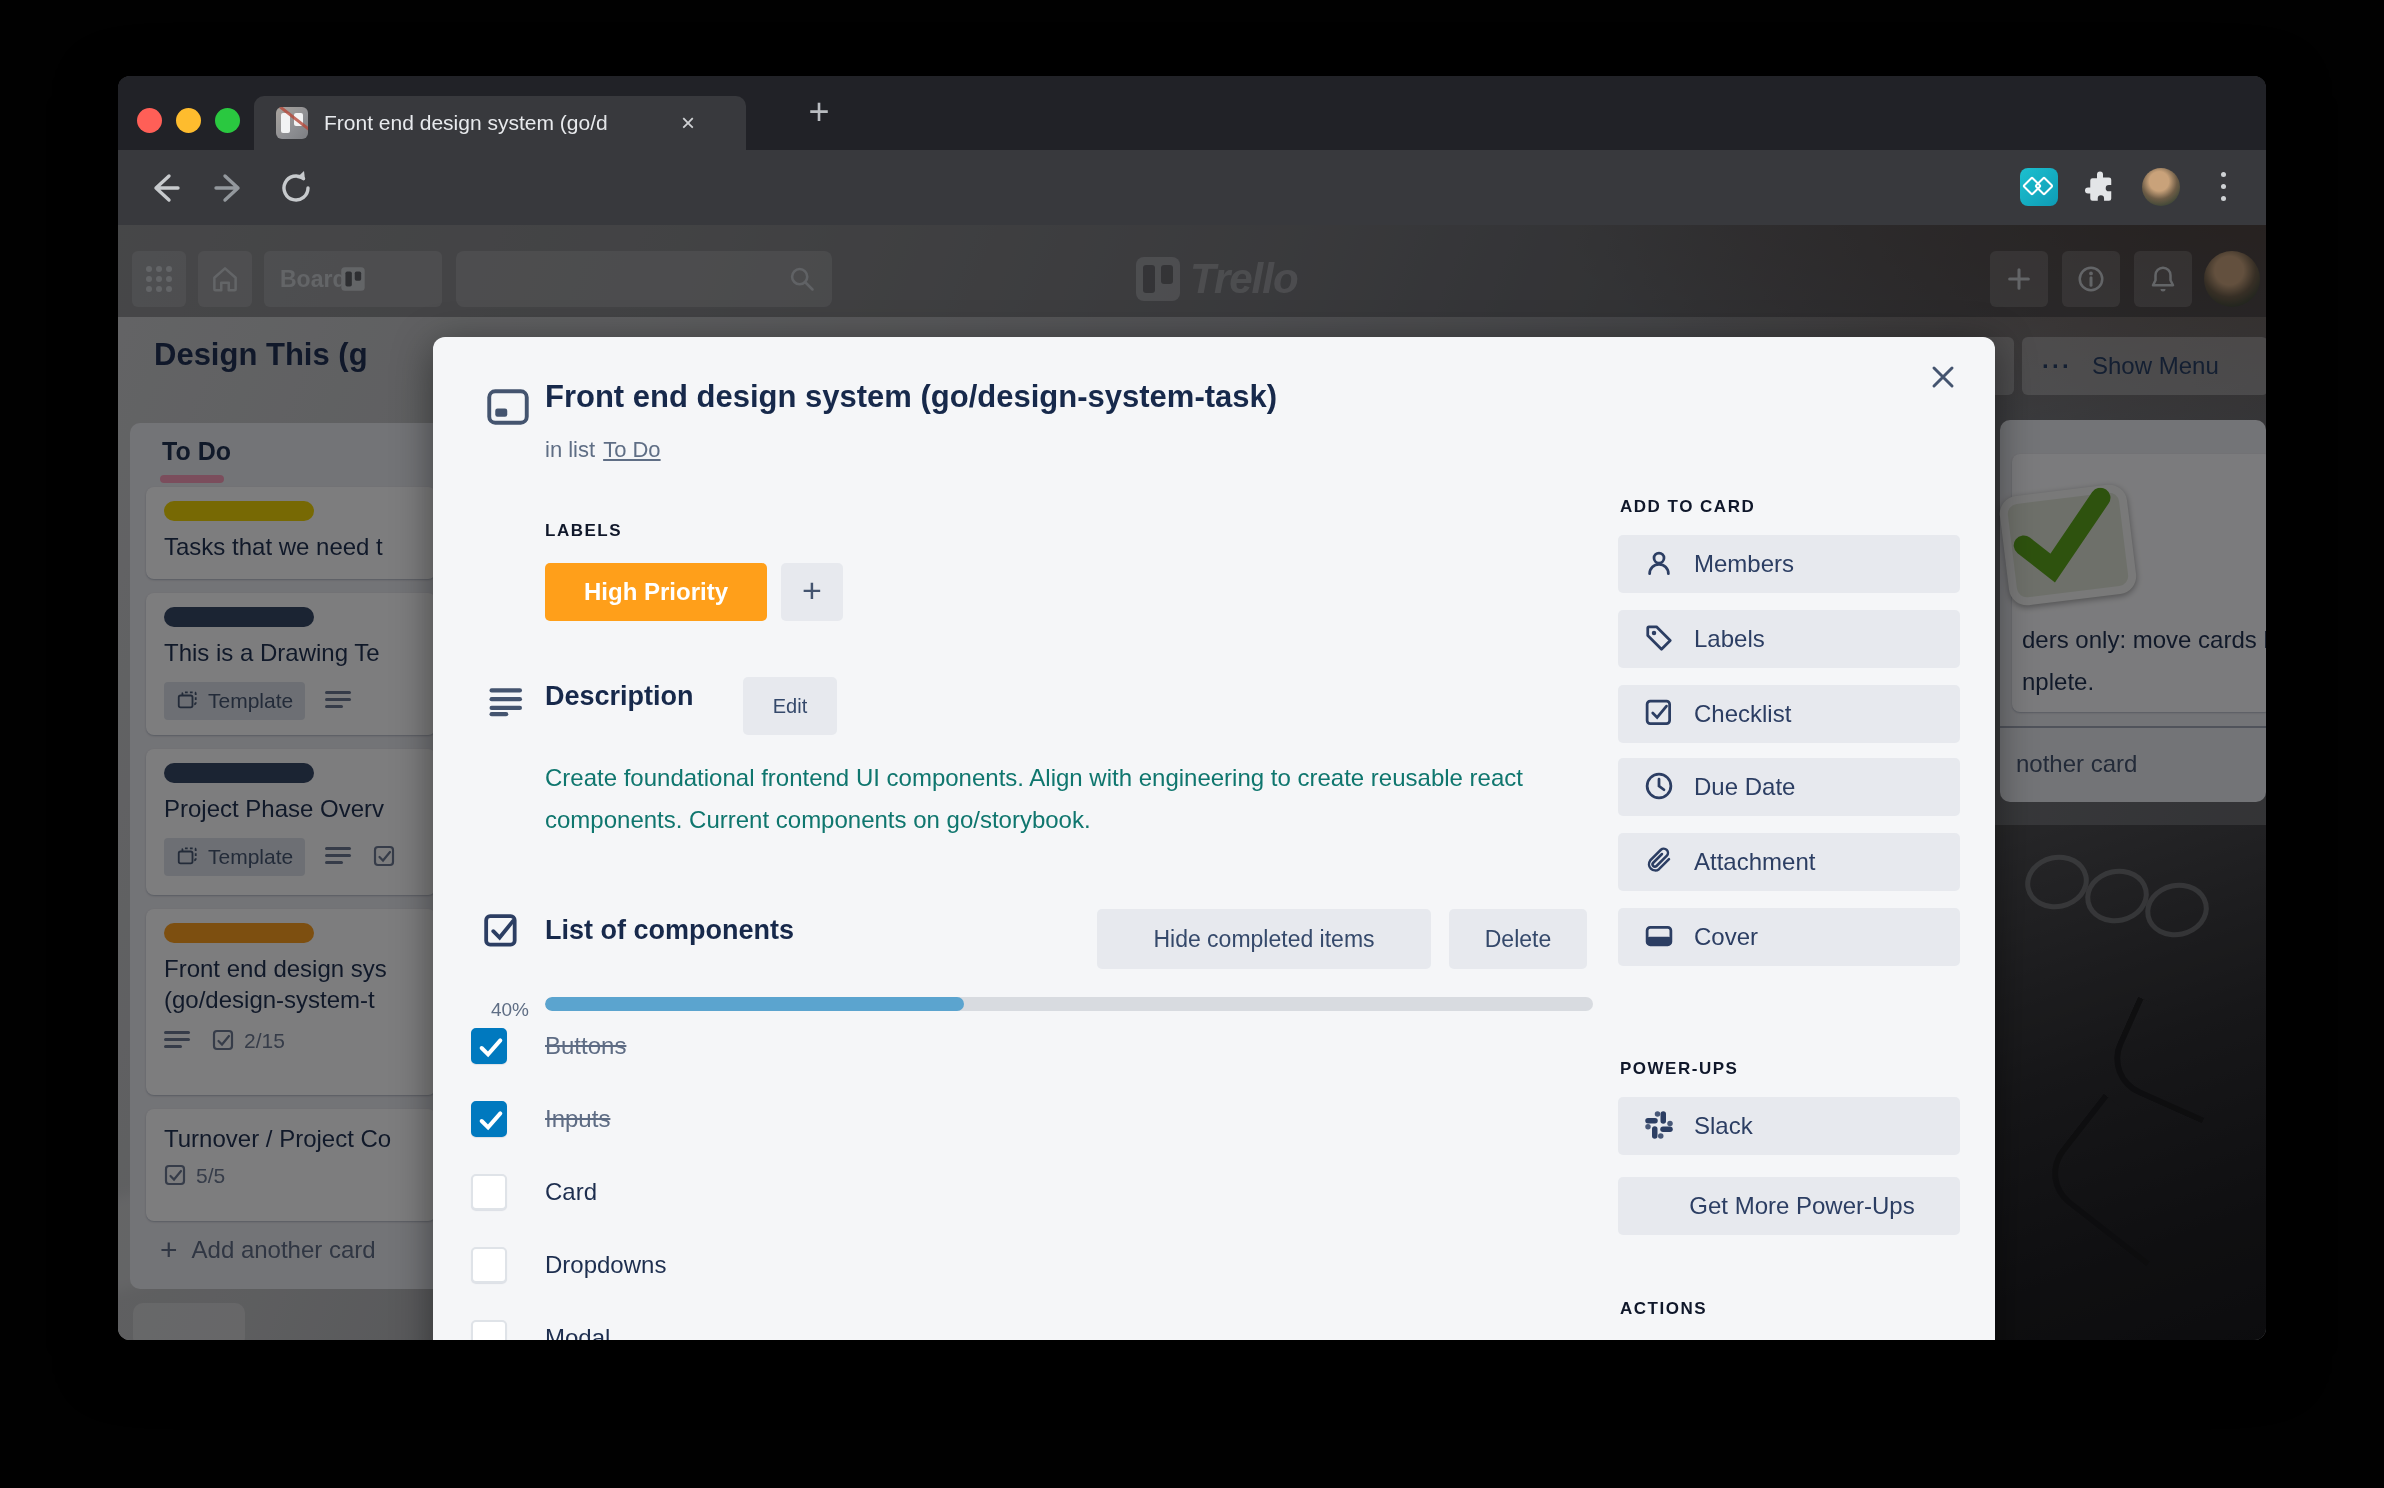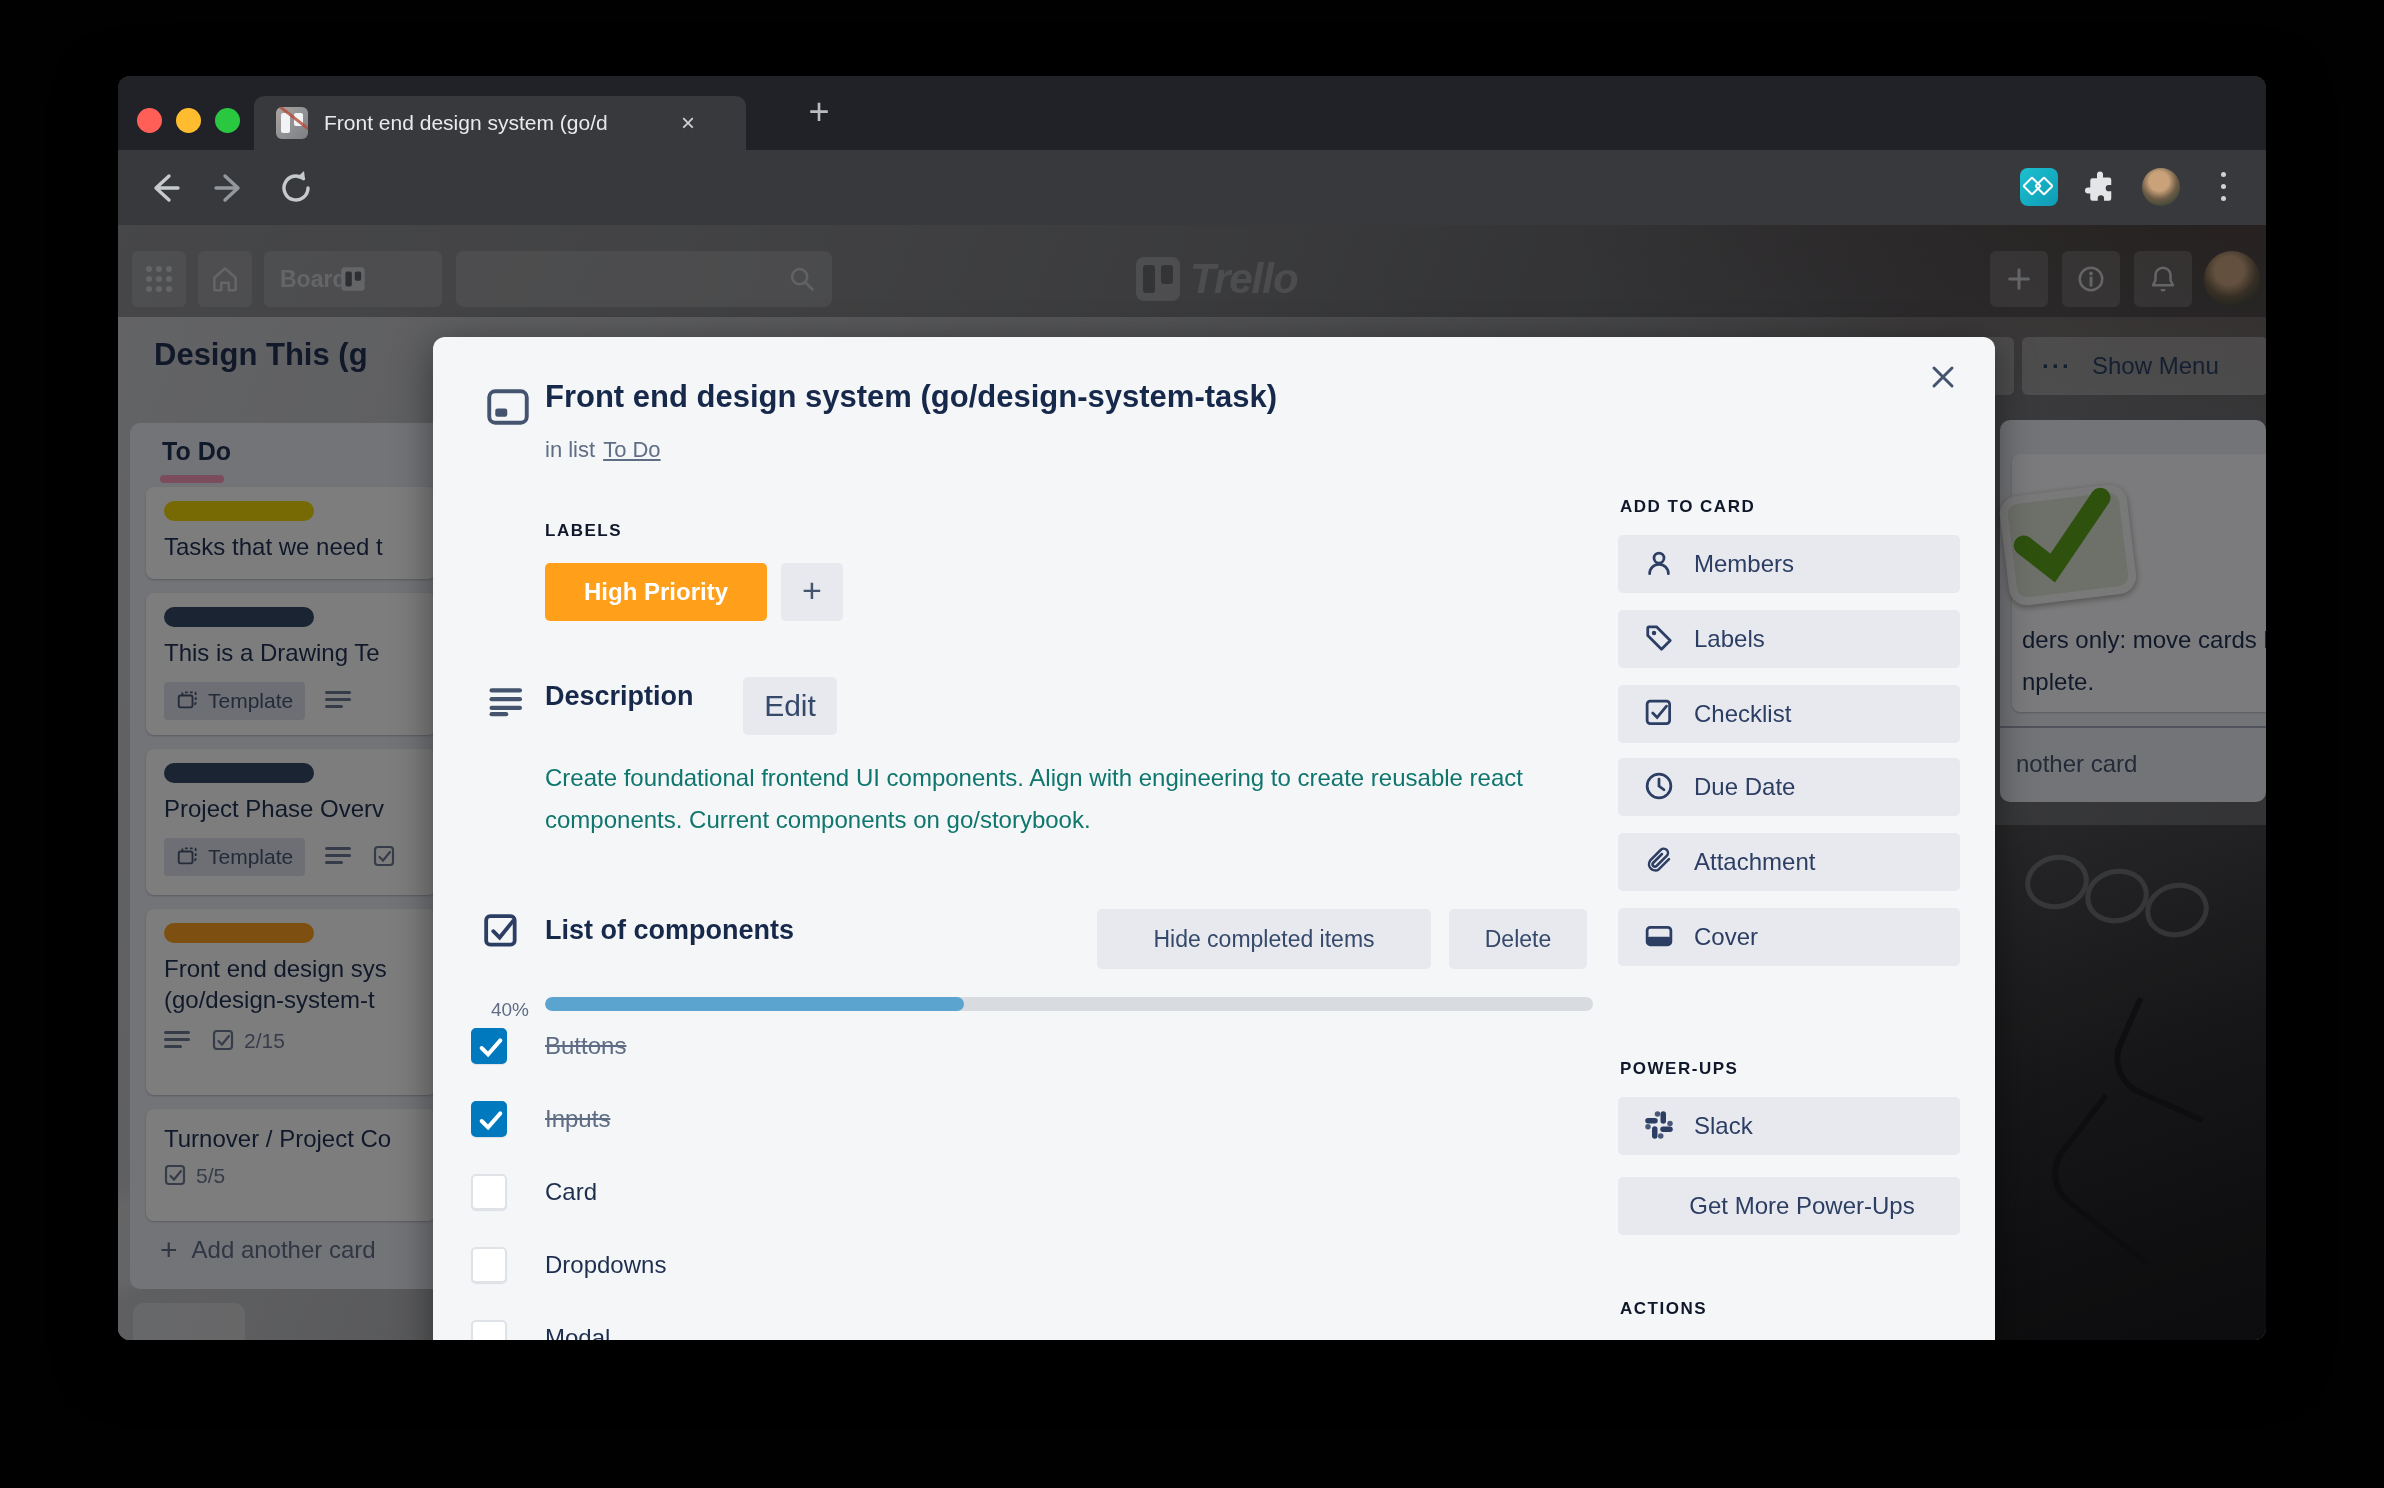--- a/index.html
+++ b/index.html
@@ -387,21 +387,21 @@
 
         <svg style="position:absolute;left:56px;top:350px" width="36" height="30" viewBox="0 0 28 24">
             <g fill="#44546f">
               <rect x="0" y="1" width="26" height="3.4" rx="1.7"></rect>
               <rect x="0" y="8" width="26" height="3.4" rx="1.7"></rect>
               <rect x="0" y="15" width="26" height="3.4" rx="1.7"></rect>
               <rect x="0" y="21" width="15" height="3.4" rx="1.7" transform="translate(0 -1)"></rect>
             </g>
           </svg>
         <div class="m-h2 abs" style="left:112px;top:344px">Description</div>
-        <div class="m-btn abs" style="left:310px;top:340px;width:94px;height:58px;line-height:58px;font-size:30px">Edit</div>
+        <div class="m-btn abs" style="left:310px;top:340px;width:94px;height:58px;line-height:58px;font-size:20px">Edit</div>
         <div class="m-para">Create foundational frontend UI components. Align with engineering to create reusable react components. Current components on go/storybook.</div>
 
         <svg style="position:absolute;left:50px;top:576px" width="38" height="38" viewBox="0 0 24 24">
             <rect x="2" y="2" width="18" height="18" rx="2.5" stroke="#2c3e63" stroke-width="2.4" fill="none"></rect>
             <path d="M6.5 11.5 l4 4 L19 5" stroke="#2c3e63" stroke-width="2.4" fill="none" stroke-linecap="round"></path>
           </svg>
         <div class="m-h2 abs" style="left:112px;top:578px">List of components</div>
         <div class="m-btn abs" style="left:664px;top:572px;width:334px;height:60px;line-height:60px;font-size:23px">Hide completed items</div>
         <div class="m-btn abs" style="left:1016px;top:572px;width:138px;height:60px;line-height:60px;font-size:23px">Delete</div>
 

